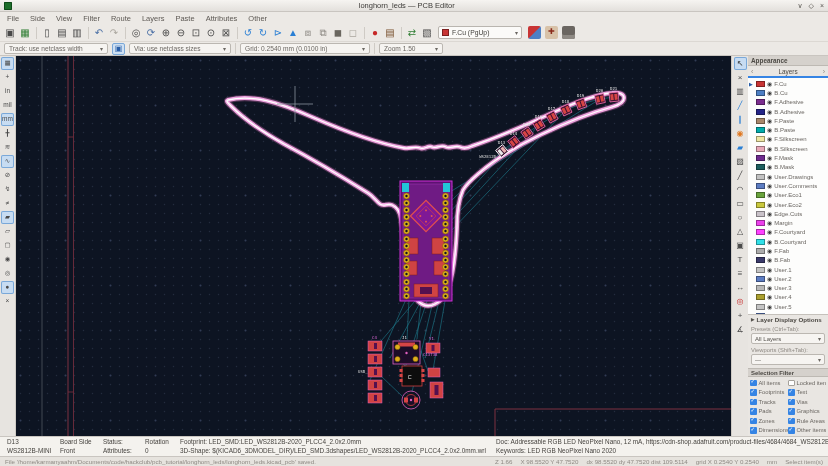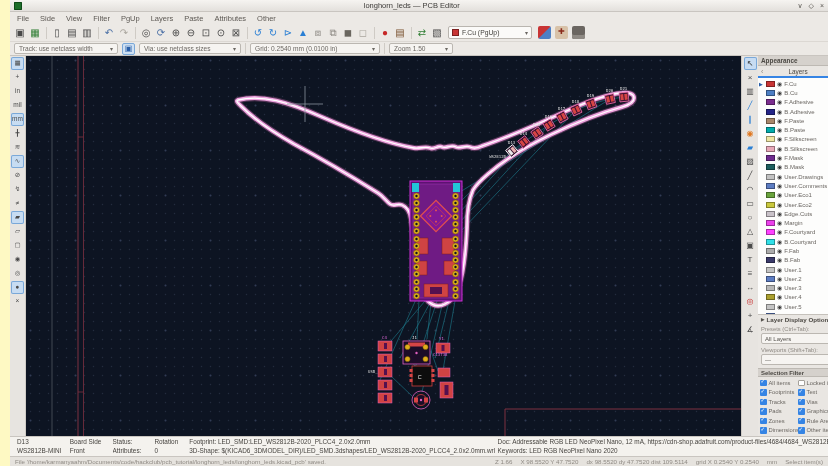--- a/index.html
+++ b/index.html
@@ -1,18 +1,18 @@
 <!DOCTYPE html>
 <html><head>
 <meta charset="utf-8">
 <style>
   * { box-sizing: border-box; margin: 0; padding: 0; }
   html,body { width:828px; height:466px; }
   body { font-family:"Liberation Sans", sans-serif; background:#ece9e5; overflow:hidden; }
-  .window { width:828px; height:466px; display:flex; flex-direction:column; background:#fef9c3;padding-left:10px; }
+  .window { width:828px; height:466px; display:flex; flex-direction:column; background:#f0abfc; }
 
   
   .titlebar { height:12px; background:linear-gradient(#f6f4f1,#e3e0dc); border-bottom:1px solid #c9c5c0; display:flex; align-items:center; padding:0 4px; flex:0 0 auto; }
   .appicon { width:8px; height:8px; border-radius:1px; background:#1d6e2a; box-shadow:inset 0 0 0 1px #0f4a18; margin-right:4px; }
   .titletext { flex:1; text-align:center; font-size:7.5px; color:#3c3a37; }
   .winbtns { display:flex; gap:6px; font-size:7px; color:#5a5752; }
   .winbtns span { cursor:default; }
 
   
   .menubar { height:12px; display:flex; align-items:center; gap:11px; padding:0 7px; font-size:7.5px; color:#5d5954; background:#ece9e5; flex:0 0 auto; }
@@ -98,21 +98,21 @@
       <span>×</span>
     </span>
   </div>
 
   <div class="menubar">
 
   <span>File</span>
       <span>Side</span>
       <span>View</span>
       <span>Filter</span>
-      <span>PgUp</span>
+      <span>Route</span>
       <span>Layers</span>
       <span>Paste</span>
       <span>Attributes</span>
       <span>Other</span>
     </div>
 
   <div class="toolbar-main">
     <span style="display:flex;align-items:center;gap:1px;">
 
     <span class="tbtn" style="color: rgb(74, 74, 74);">

